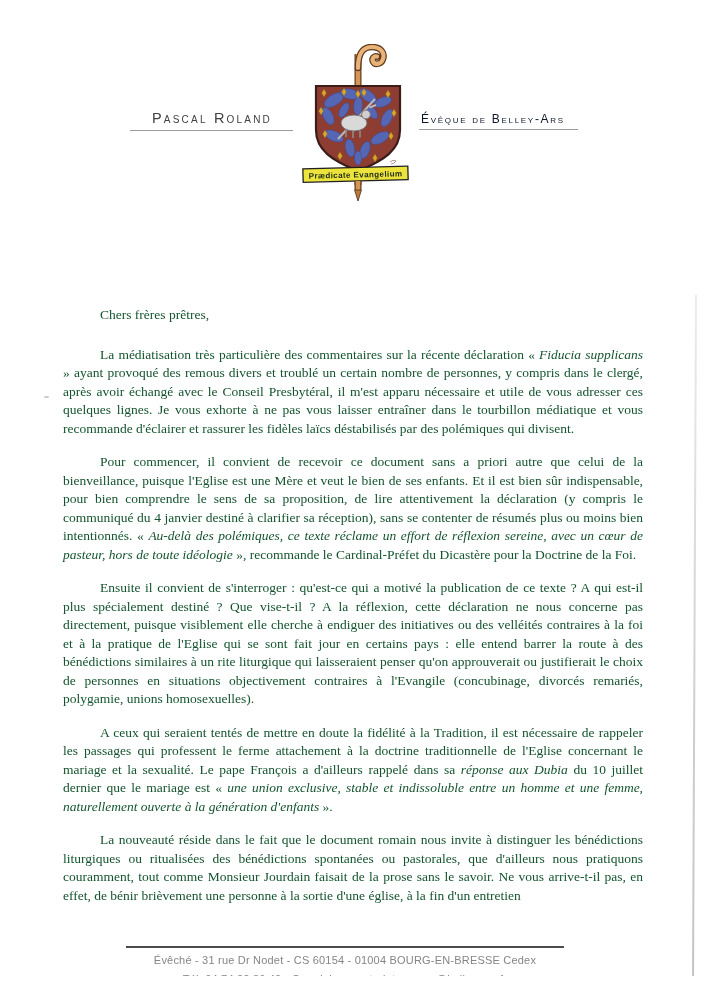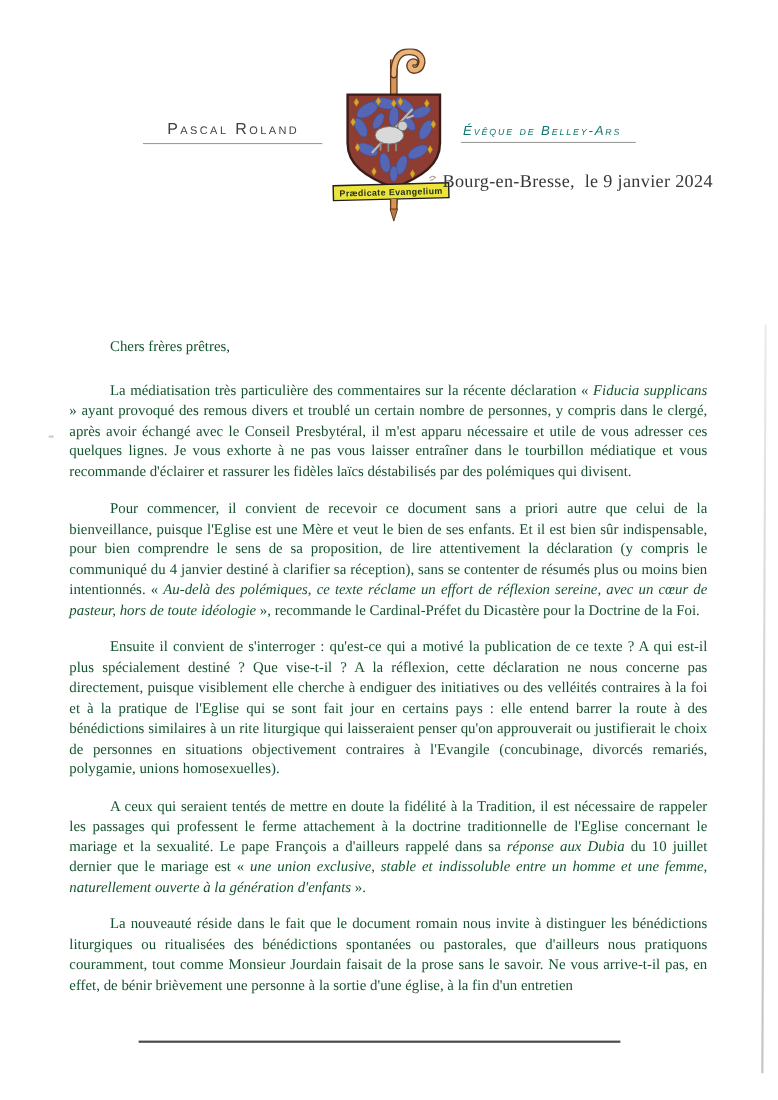--- a/index.html
+++ b/index.html
@@ -18,23 +18,22 @@
     font-family:"Liberation Sans","DejaVu Sans",sans-serif;
     font-variant:small-caps;
     font-size:14.5px;letter-spacing:2.2px;color:#414141;
     white-space:nowrap;
   }
   .name-right{
     position:absolute;left:421px;top:112px;width:170px;
     text-align:left;
     font-family:"Liberation Sans","DejaVu Sans",sans-serif;
     font-variant:small-caps;
-    font-size:12px;letter-spacing:1.7px;color:#0f766e;
+    font-size:12px;letter-spacing:1.7px;color:#0f172a;
     white-space:nowrap;
-    font-style:italic;
   }
   .rule-left{position:absolute;left:130px;top:130px;width:163px;height:1px;background:#9c9c9c;}
   .rule-right{position:absolute;left:419px;top:129px;width:159px;height:1px;background:#9c9c9c;}
   .dateline{
     position:absolute;right:59px;top:155px;
     font-size:16.5px;color:#38363a;letter-spacing:0.3px;
     white-space:pre;
   }
   .crest{position:absolute;left:298px;top:44px;width:120px;height:160px;}
   
@@ -130,30 +129,33 @@
     <g transform="rotate(-1.5 57.5 130)">
       <rect x="5" y="123.5" width="105" height="13.5" fill="#ece33d" stroke="#1f1f1f" stroke-width="1.3"></rect>
       <text x="57.5" y="133.5" text-anchor="middle" font-family="Liberation Sans, DejaVu Sans, sans-serif" font-size="8" font-weight="bold" fill="#223016" letter-spacing="0.4">Prædicate Evangelium</text>
     </g>
 
     <line x1="60" y1="137" x2="60" y2="146" stroke="#5f3a1d" stroke-width="7"></line>
     <line x1="60" y1="137" x2="60" y2="146" stroke="#d79457" stroke-width="4.6"></line>
     <polygon points="56.6,146 63.4,146 60,157" fill="#b97c3e" stroke="#5f3a1d" stroke-width="0.9"></polygon>
   </svg>
 
-  <div class="dateline">Bourg-en-Bresse,  le 9 janvier 2024</div>
 
   <div class="letter-body">
     <p class="salutation">Chers frères prêtres,</p>
 
   <p><span>La médiatisation très particulière des commentaires sur la récente déclaration « </span><span class="it">Fiducia supplicans</span><span> » ayant provoqué des remous divers et troublé un certain nombre de personnes, y compris dans le clergé, après avoir échangé avec le Conseil Presbytéral, il m'est apparu nécessaire et utile de vous adresser ces quelques lignes. Je vous exhorte à ne pas vous laisser entraîner dans le tourbillon médiatique et vous recommande d'éclairer et rassurer les fidèles laïcs déstabilisés par des polémiques qui divisent.</span></p>
       <p><span>Pour commencer, il convient de recevoir ce document sans a priori autre que celui de la bienveillance, puisque l'Eglise est une Mère et veut le bien de ses enfants. Et il est bien sûr indispensable, pour bien comprendre le sens de sa proposition, de lire attentivement la déclaration (y compris le communiqué du 4 janvier destiné à clarifier sa réception), sans se contenter de résumés plus ou moins bien intentionnés. « </span><span class="it">Au-delà des polémiques, ce texte réclame un effort de réflexion sereine, avec un cœur de pasteur, hors de toute idéologie</span><span> », recommande le Cardinal-Préfet du Dicastère pour la Doctrine de la Foi.</span></p>
       <p><span>Ensuite il convient de s'interroger : qu'est-ce qui a motivé la publication de ce texte ? A qui est-il plus spécialement destiné ? Que vise-t-il ? A la réflexion, cette déclaration ne nous concerne pas directement, puisque visiblement elle cherche à endiguer des initiatives ou des velléités contraires à la foi et à la pratique de l'Eglise qui se sont fait jour en certains pays : elle entend barrer la route à des bénédictions similaires à un rite liturgique qui laisseraient penser qu'on approuverait ou justifierait le choix de personnes en situations objectivement contraires à l'Evangile (concubinage, divorcés remariés, polygamie, unions homosexuelles).</span></p>
       <p><span>A ceux qui seraient tentés de mettre en doute la fidélité à la Tradition, il est nécessaire de rappeler les passages qui professent le ferme attachement à la doctrine traditionnelle de l'Eglise concernant le mariage et la sexualité. Le pape François a d'ailleurs rappelé dans sa </span><span class="it">réponse aux Dubia</span><span> du 10 juillet dernier que le mariage est « </span><span class="it">une union exclusive, stable et indissoluble entre un homme et une femme, naturellement ouverte à la génération d'enfants</span><span> ».</span></p>
       <p><span>La nouveauté réside dans le fait que le document romain nous invite à distinguer les bénédictions liturgiques ou ritualisées des bénédictions spontanées ou pastorales, que d'ailleurs nous pratiquons couramment, tout comme Monsieur Jourdain faisait de la prose sans le savoir. Ne vous arrive-t-il pas, en effet, de bénir brièvement une personne à la sortie d'une église, à la fin d'un entretien</span></p>
     </div>
 
   <div class="footer-rule"></div>
+  <div class="footer-text">
+    <div>Évêché - 31 rue Dr Nodet - CS 60154 - 01004 BOURG-EN-BRESSE Cedex</div>
+    <div>Tél. 04 74 32 86 40 - Courriel : secretariat.eveque@belley-ars.fr</div>
+  </div>
 
   <div class="scan-edge"></div>
   <div class="scan-dash"></div>
 
 </div>
 
 </body></html>

